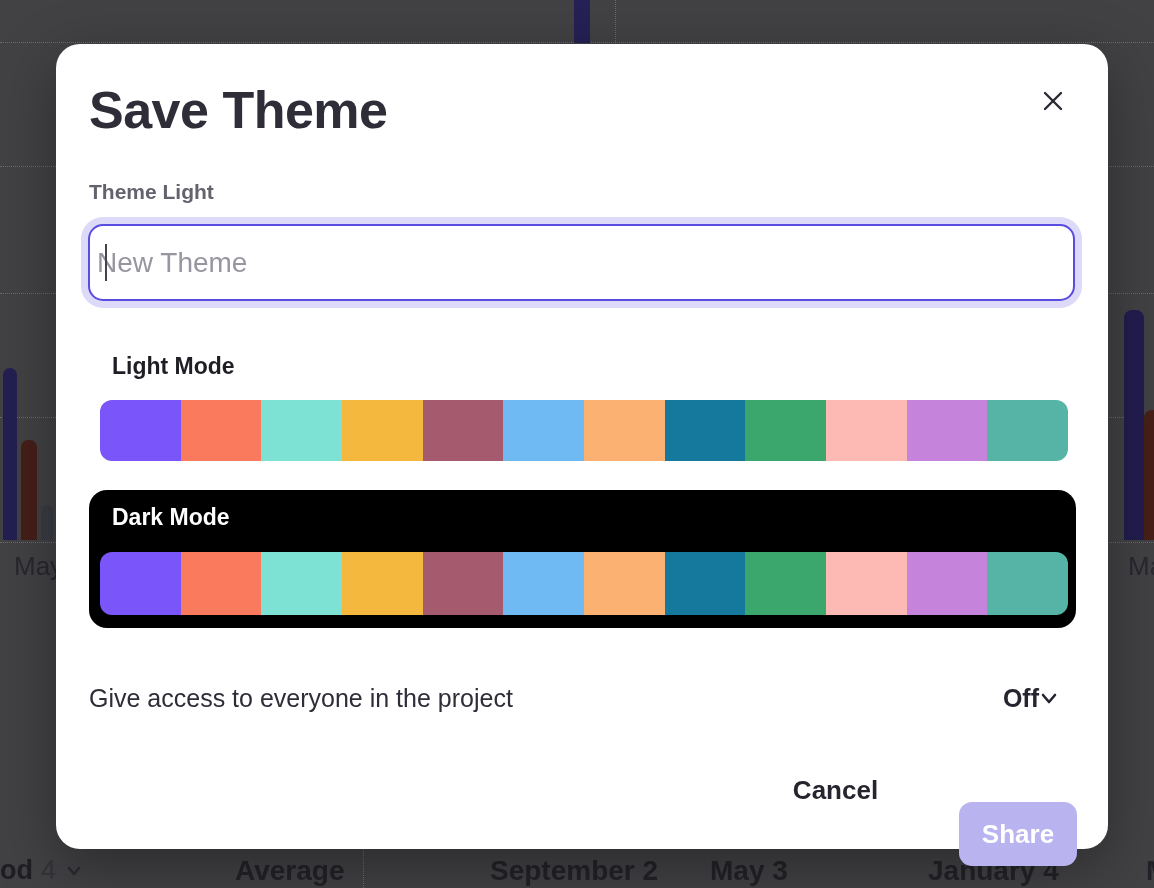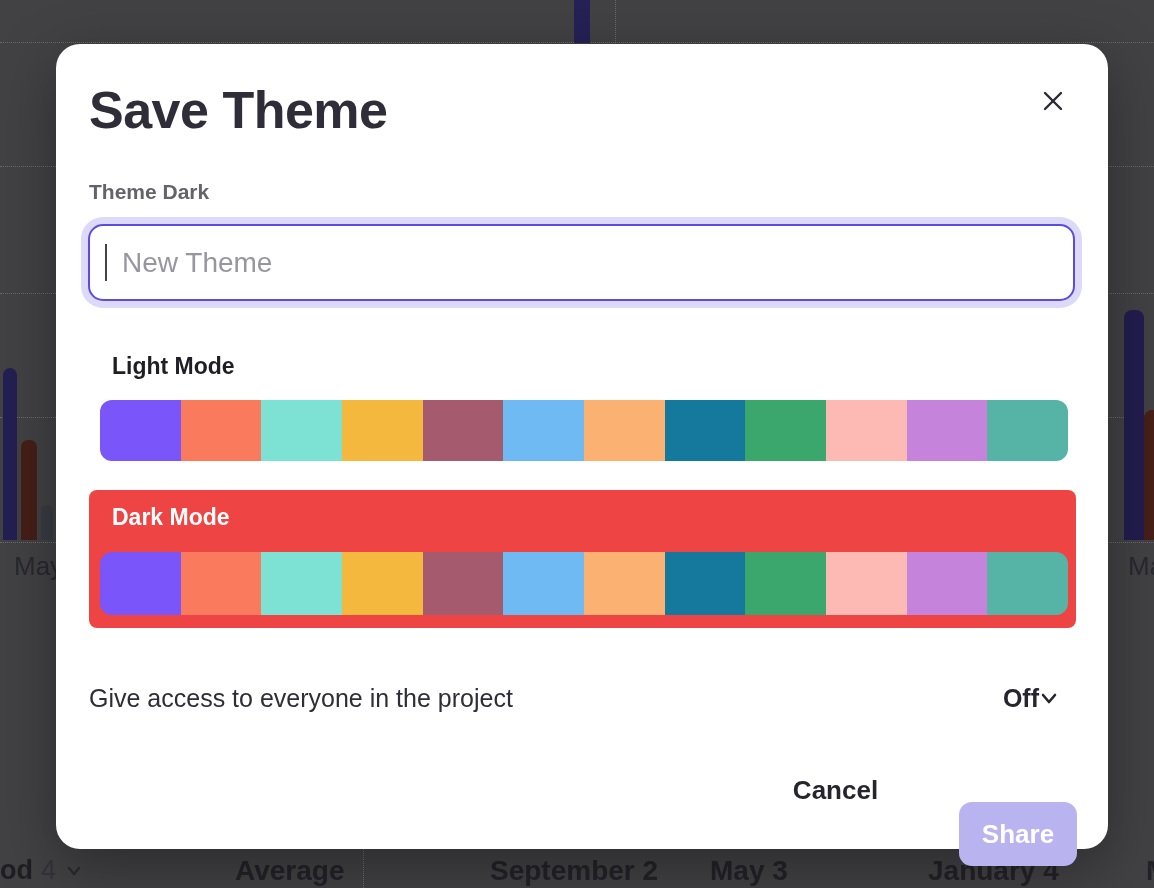--- a/index.html
+++ b/index.html
@@ -57,40 +57,40 @@
     position:absolute; left:33px; top:136px;
     font-size:21px; font-weight:600; color:#64636d;
   }
   .input-wrap {
     position:absolute; left:32px; top:180px; width:987px; height:77px;
   }
   .theme-input {
     width:100%; height:100%;
     border:2px solid #5a4be1; border-radius:15px;
     box-shadow:0 0 0 7px #ddd9f8;
-    font-size:28px; color:#ec4899; padding:0 20px 0 32px;
+    font-size:28px; color:#ec4899; padding:0 20px 0 7px;
     outline:none; font-family:"Liberation Sans", sans-serif;
   }
   .theme-input::placeholder { color:#97959f; }
   .caret {
     position:absolute; left:17px; top:20px; width:2px; height:37px;
     background:#44424e;
   }
   .section-label {
     position:absolute; left:56px; top:309px;
     font-size:23px; font-weight:700; color:#1e1e24;
   }
   .palette {
     position:absolute; display:flex; overflow:hidden; border-radius:12px;
   }
   .palette.light { left:44px; top:356px; width:968px; height:61px; }
   .swatch { flex:1 1 0; height:100%; }
   .dark-card {
     position:absolute; left:33px; top:446px; width:987px; height:138px;
-    background:#ef4444; border-radius:8px;
+    background:#000000; border-radius:18px;
   }
   .dark-card .dark-label {
     position:absolute; left:23px; top:14px;
     font-size:23px; font-weight:600; color:#ffffff;
   }
   .palette.dark { left:11px; top:62px; width:968px; height:63px; }
 
   .access-row {
     position:absolute; left:33px; top:634px; width:986px; height:40px;
     display:flex; align-items:center; justify-content:space-between;
@@ -160,21 +160,21 @@
 
   <button class="close-btn">
     <span style="display:flex">
       <svg width="24" height="24" viewBox="0 0 24 24">
         <line x1="4" y1="4" x2="20" y2="20" stroke="#2a2934" stroke-width="2.4" stroke-linecap="round"></line>
         <line x1="20" y1="4" x2="4" y2="20" stroke="#2a2934" stroke-width="2.4" stroke-linecap="round"></line>
       </svg>
     </span>
   </button>
 
-  <label class="field-label">Theme Dark</label>
+  <label class="field-label">Theme Light</label>
 
   <div class="input-wrap">
     <input class="theme-input" type="text" placeholder="New Theme" style="">
     <div class="caret"></div>
   </div>
 
   <div class="section-label">Light Mode</div>
 
   <div class="palette light">
       <div class="swatch" style="background: rgb(122, 85, 250);"></div>

